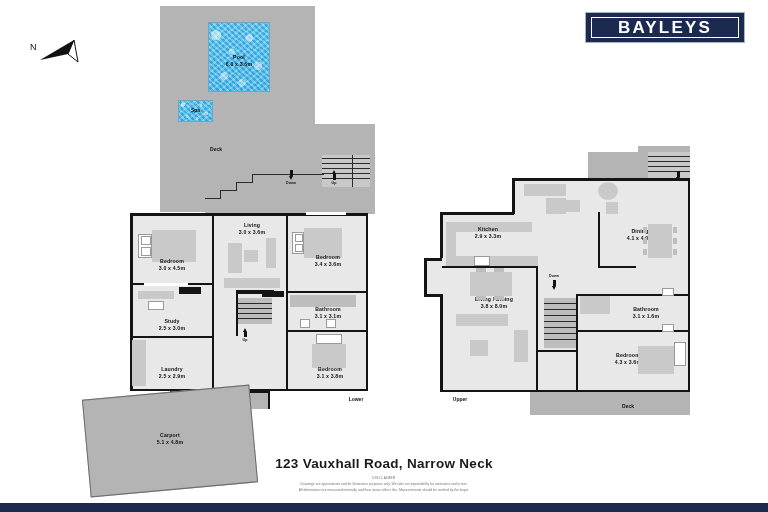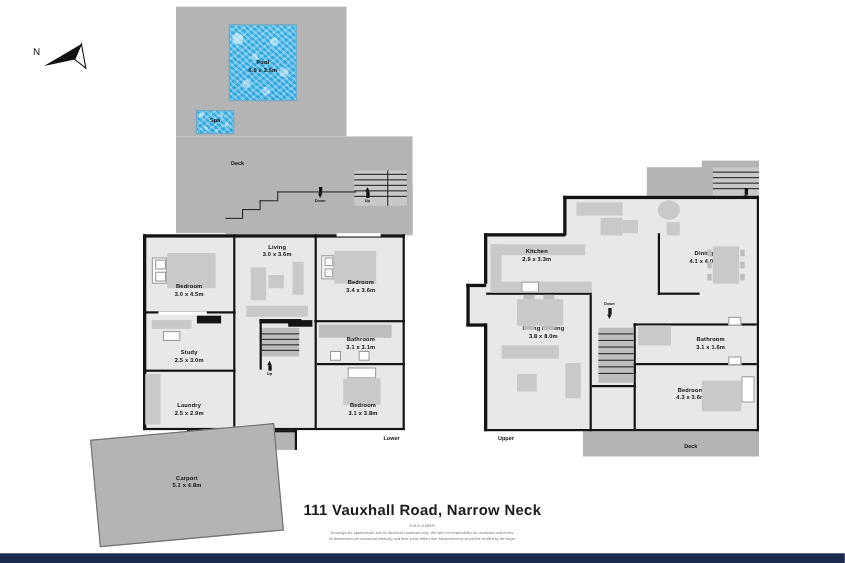--- a/index.html
+++ b/index.html
@@ -83,20 +83,25 @@
   .carport-box{
     position:absolute;background:#b4b4b4;border:1px solid #6e6e6e;box-sizing:border-box;
     transform:rotate(-5.2deg);transform-origin:center center;
   }
 </style>
 </head>
 <body>
 
 <div class="page">
 
+  <div class="logo">
+    <div class="logo-inner">
+      <span class="logo-text">BAYLEYS</span>
+    </div>
+  </div>
 
   <div class="north">
     <span class="north-label">N</span>
     <svg width="62" height="34" viewBox="0 0 62 34">
       <polygon points="52,4 18,24 46,18" fill="#111"></polygon>
       <polygon points="52,4 46,18 56,26" fill="none" stroke="#111" stroke-width="1"></polygon>
     </svg>
   </div>
 
   <div class="deck" style="left:160px;top:6px;width:155px;height:118px;"></div>
@@ -340,20 +345,20 @@
 
   <div class="lbl" style="left:590px;top:352px;width:76px;">
     <span class="n">Bedroom</span>
     <span class="d">4.3 x 3.6m</span>
   </div>
   <div class="furn" style="left:638px;top:346px;width:36px;height:28px;"></div>
   <div class="furn-w" style="left:674px;top:342px;width:12px;height:24px;"></div>
 
   <span class="lbl-sm" style="left:440px;top:396px;width:40px;">Upper</span>
 
-  <div class="title">111 Vauxhall Road, Narrow Neck</div>
+  <div class="title">123 Vauxhall Road, Narrow Neck</div>
   <div class="disclaimer-head">DISCLAIMER</div>
   <div class="disclaimer-body">Drawings are approximate and for illustration purposes only. We take no responsibility for omissions and errors.</div>
   <div class="disclaimer-body" style="top:488px;">All dimensions are measured internally and floor areas reflect this. Measurements should be verified by the buyer.</div>
 
   <div class="footer-bar"></div>
 
 </div>
 
 </body></html>

